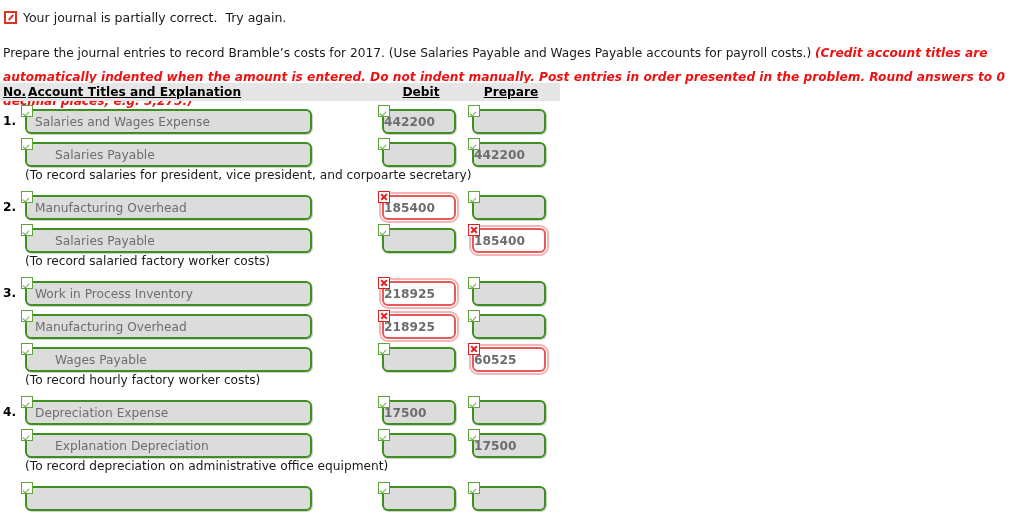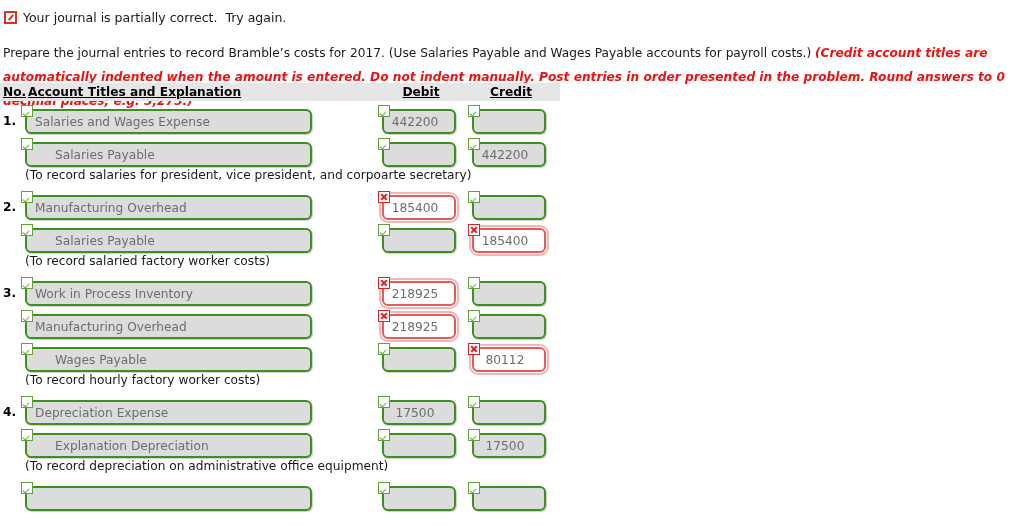--- a/index.html
+++ b/index.html
@@ -182,24 +182,25 @@
     outline-offset: 1px;
   }
   .box .txt {
     padding-left: 8px;
     white-space: nowrap;
     overflow: hidden;
   }
   .box.indent .txt { padding-left: 28px; }
   .box .amt {
     width: 100%;
-    text-align: center;
+    text-align: left;
     padding-right: 8px;
     white-space: nowrap;
     box-sizing: border-box;
+    font-weight: bold;
   }
 
   .explain {
     position: relative;
     height: 20px;
   }
   .explain span {
     position: absolute;
     left: 25px;
     top: 1px;
@@ -219,21 +220,21 @@
 <div class="instructions">
   <span>Prepare the journal entries to record Bramble’s costs for 2017. (Use Salaries Payable and Wages Payable accounts for payroll costs.) </span><span class="instr-emph">(Credit account titles are automatically indented when the amount is entered. Do not indent manually. Post entries in order presented in the problem. Round answers to 0 decimal places, e.g. 5,275.)</span>
 </div>
 
 <div class="journal">
 
   <div class="thead">
     <div class="th th-no">No.</div>
     <div class="th th-acct">Account Titles and Explanation</div>
     <div class="th th-debit">Debit</div>
-    <div class="th th-credit">Credit</div>
+    <div class="th th-credit">Prepare</div>
   </div>
 
   <div class="rows" id="rows-container">
       <div class="jrow">
         <div class="rownum">1.</div>
         <div class="field f-acct">
           <div class="marker ok"></div>
           <div class="box ok">
             <span class="txt">Salaries and Wages Expense</span>
           </div>
@@ -368,21 +369,21 @@
         </div>
         <div class="field f-debit">
           <div class="marker ok"></div>
           <div class="box ok">
             <span class="amt"></span>
           </div>
         </div>
         <div class="field f-credit">
           <div class="marker err"></div>
           <div class="box err">
-            <span class="amt">80112</span>
+            <span class="amt">60525</span>
           </div>
         </div>
       </div>
       <div class="explain">
         <span>(To record hourly factory worker costs)</span>
       </div>
       <div class="jrow">
         <div class="rownum">4.</div>
         <div class="field f-acct">
           <div class="marker ok"></div>

